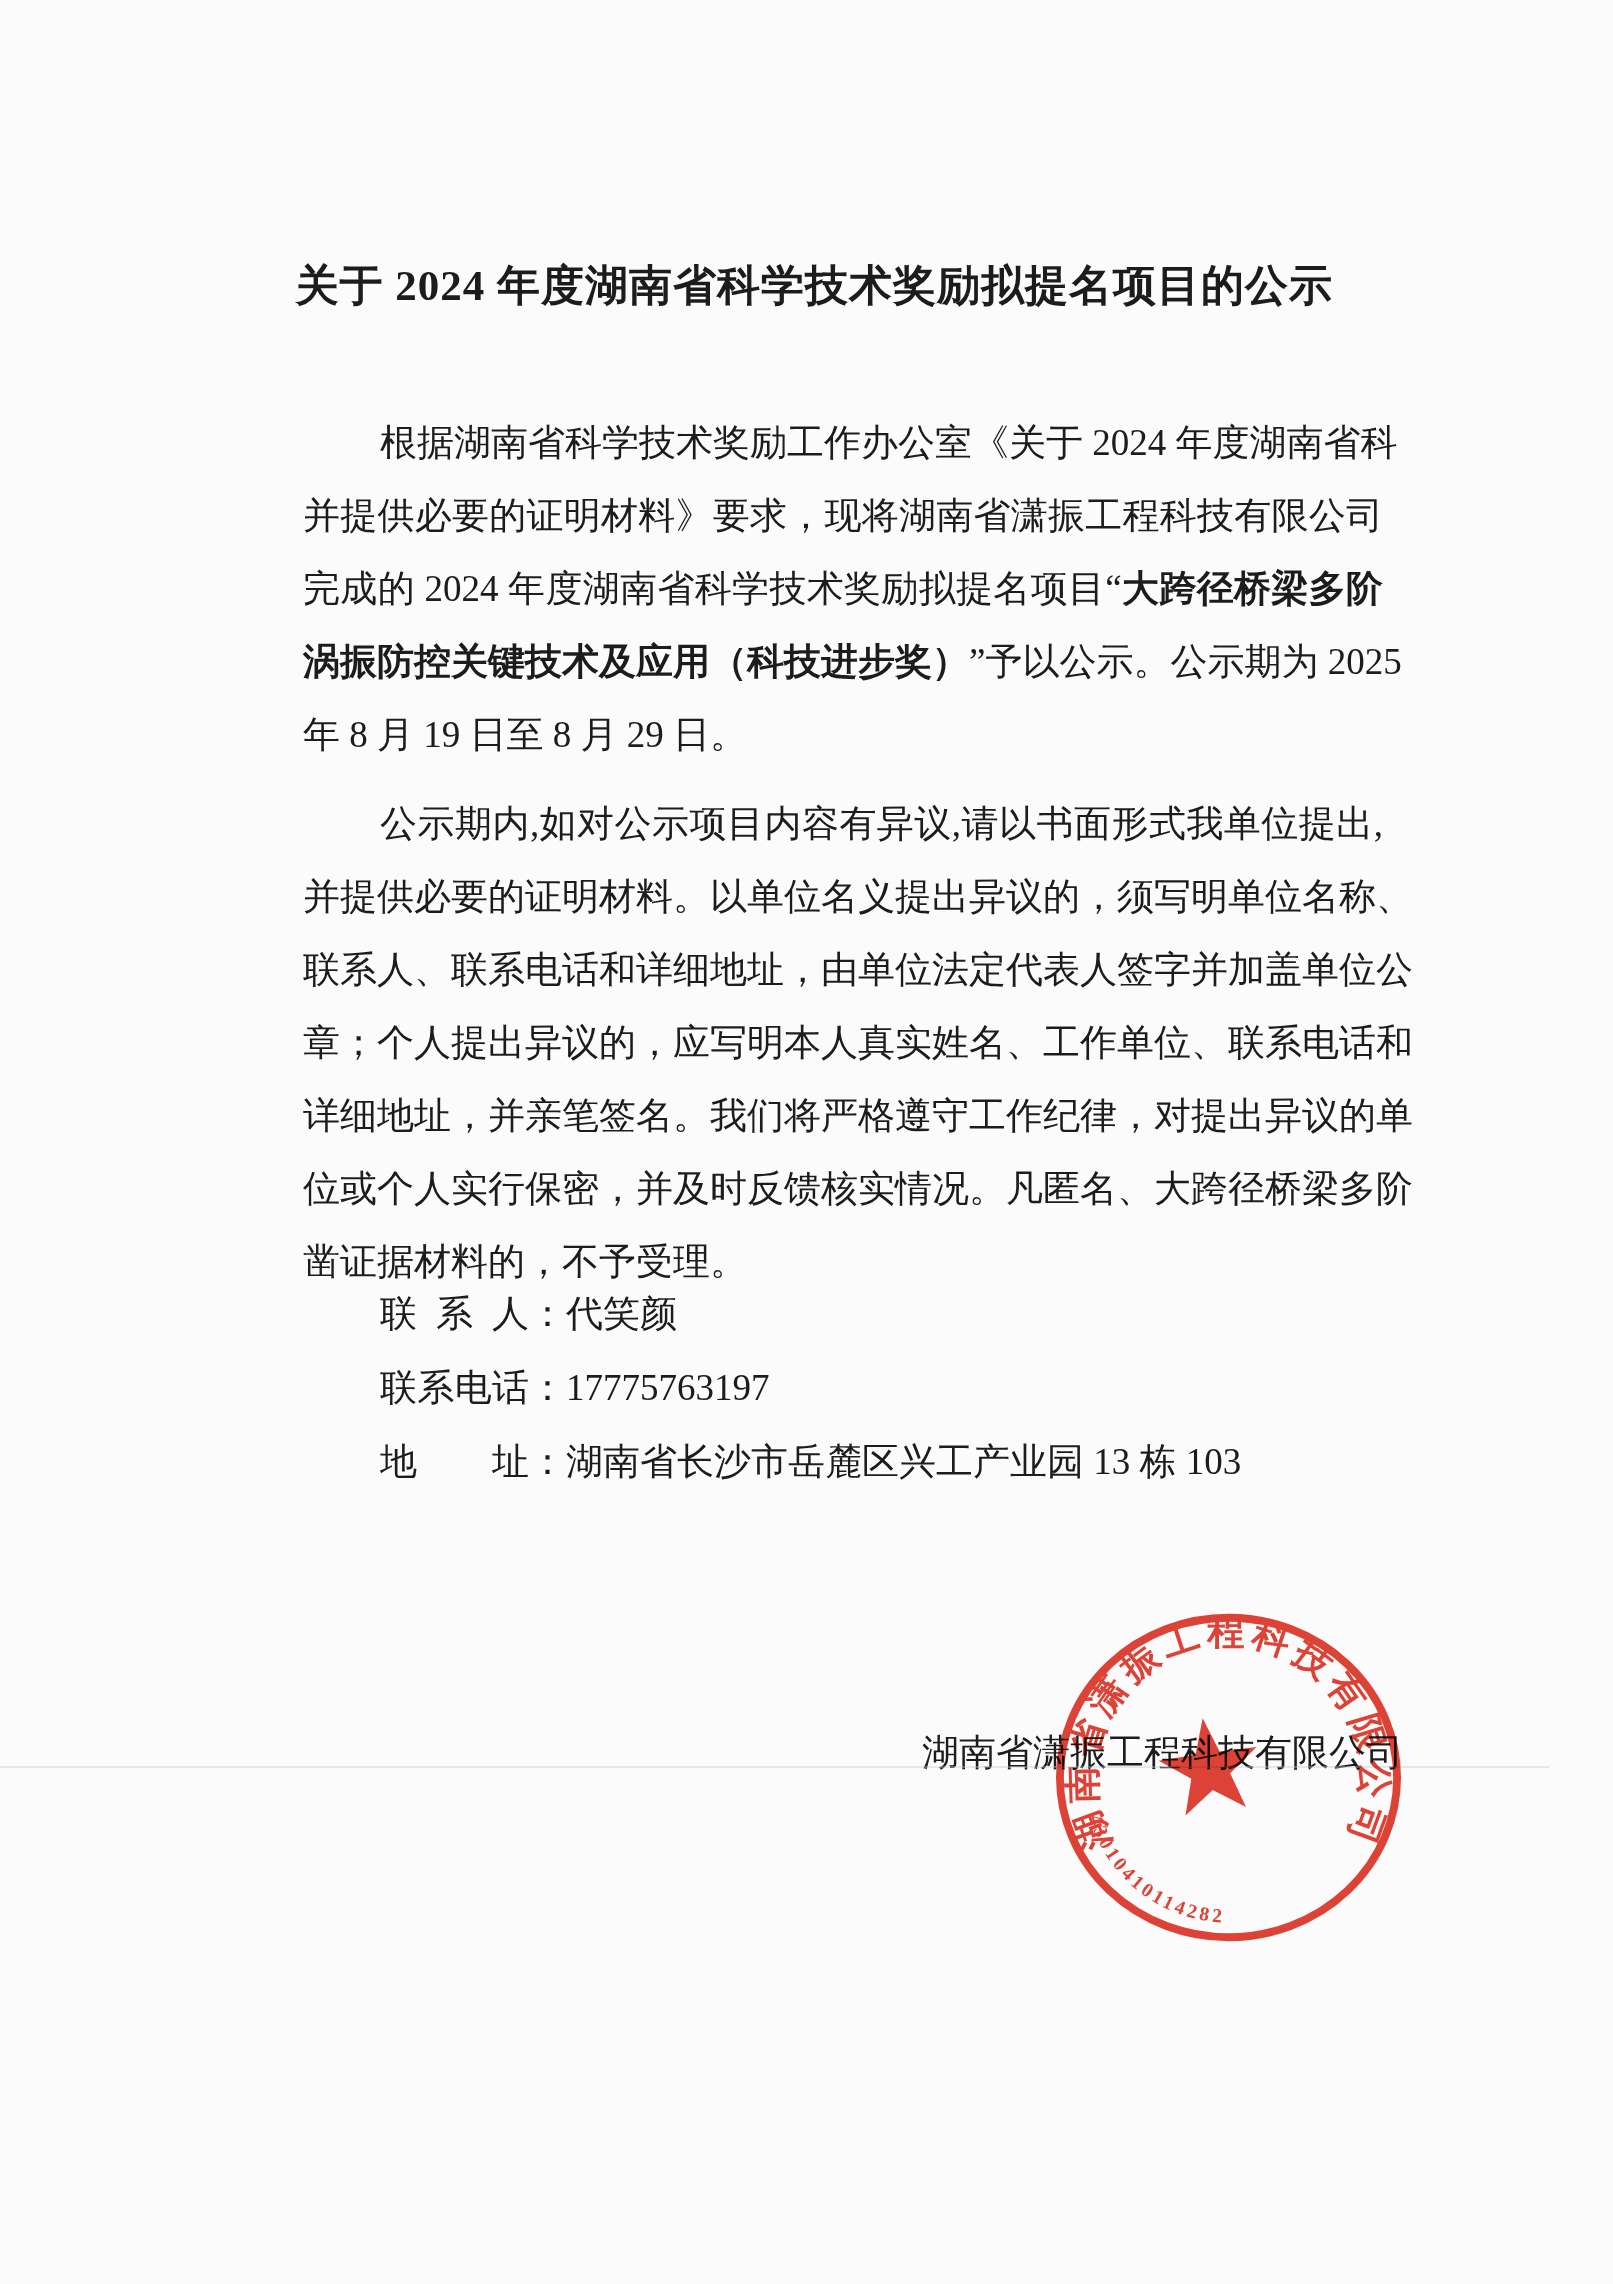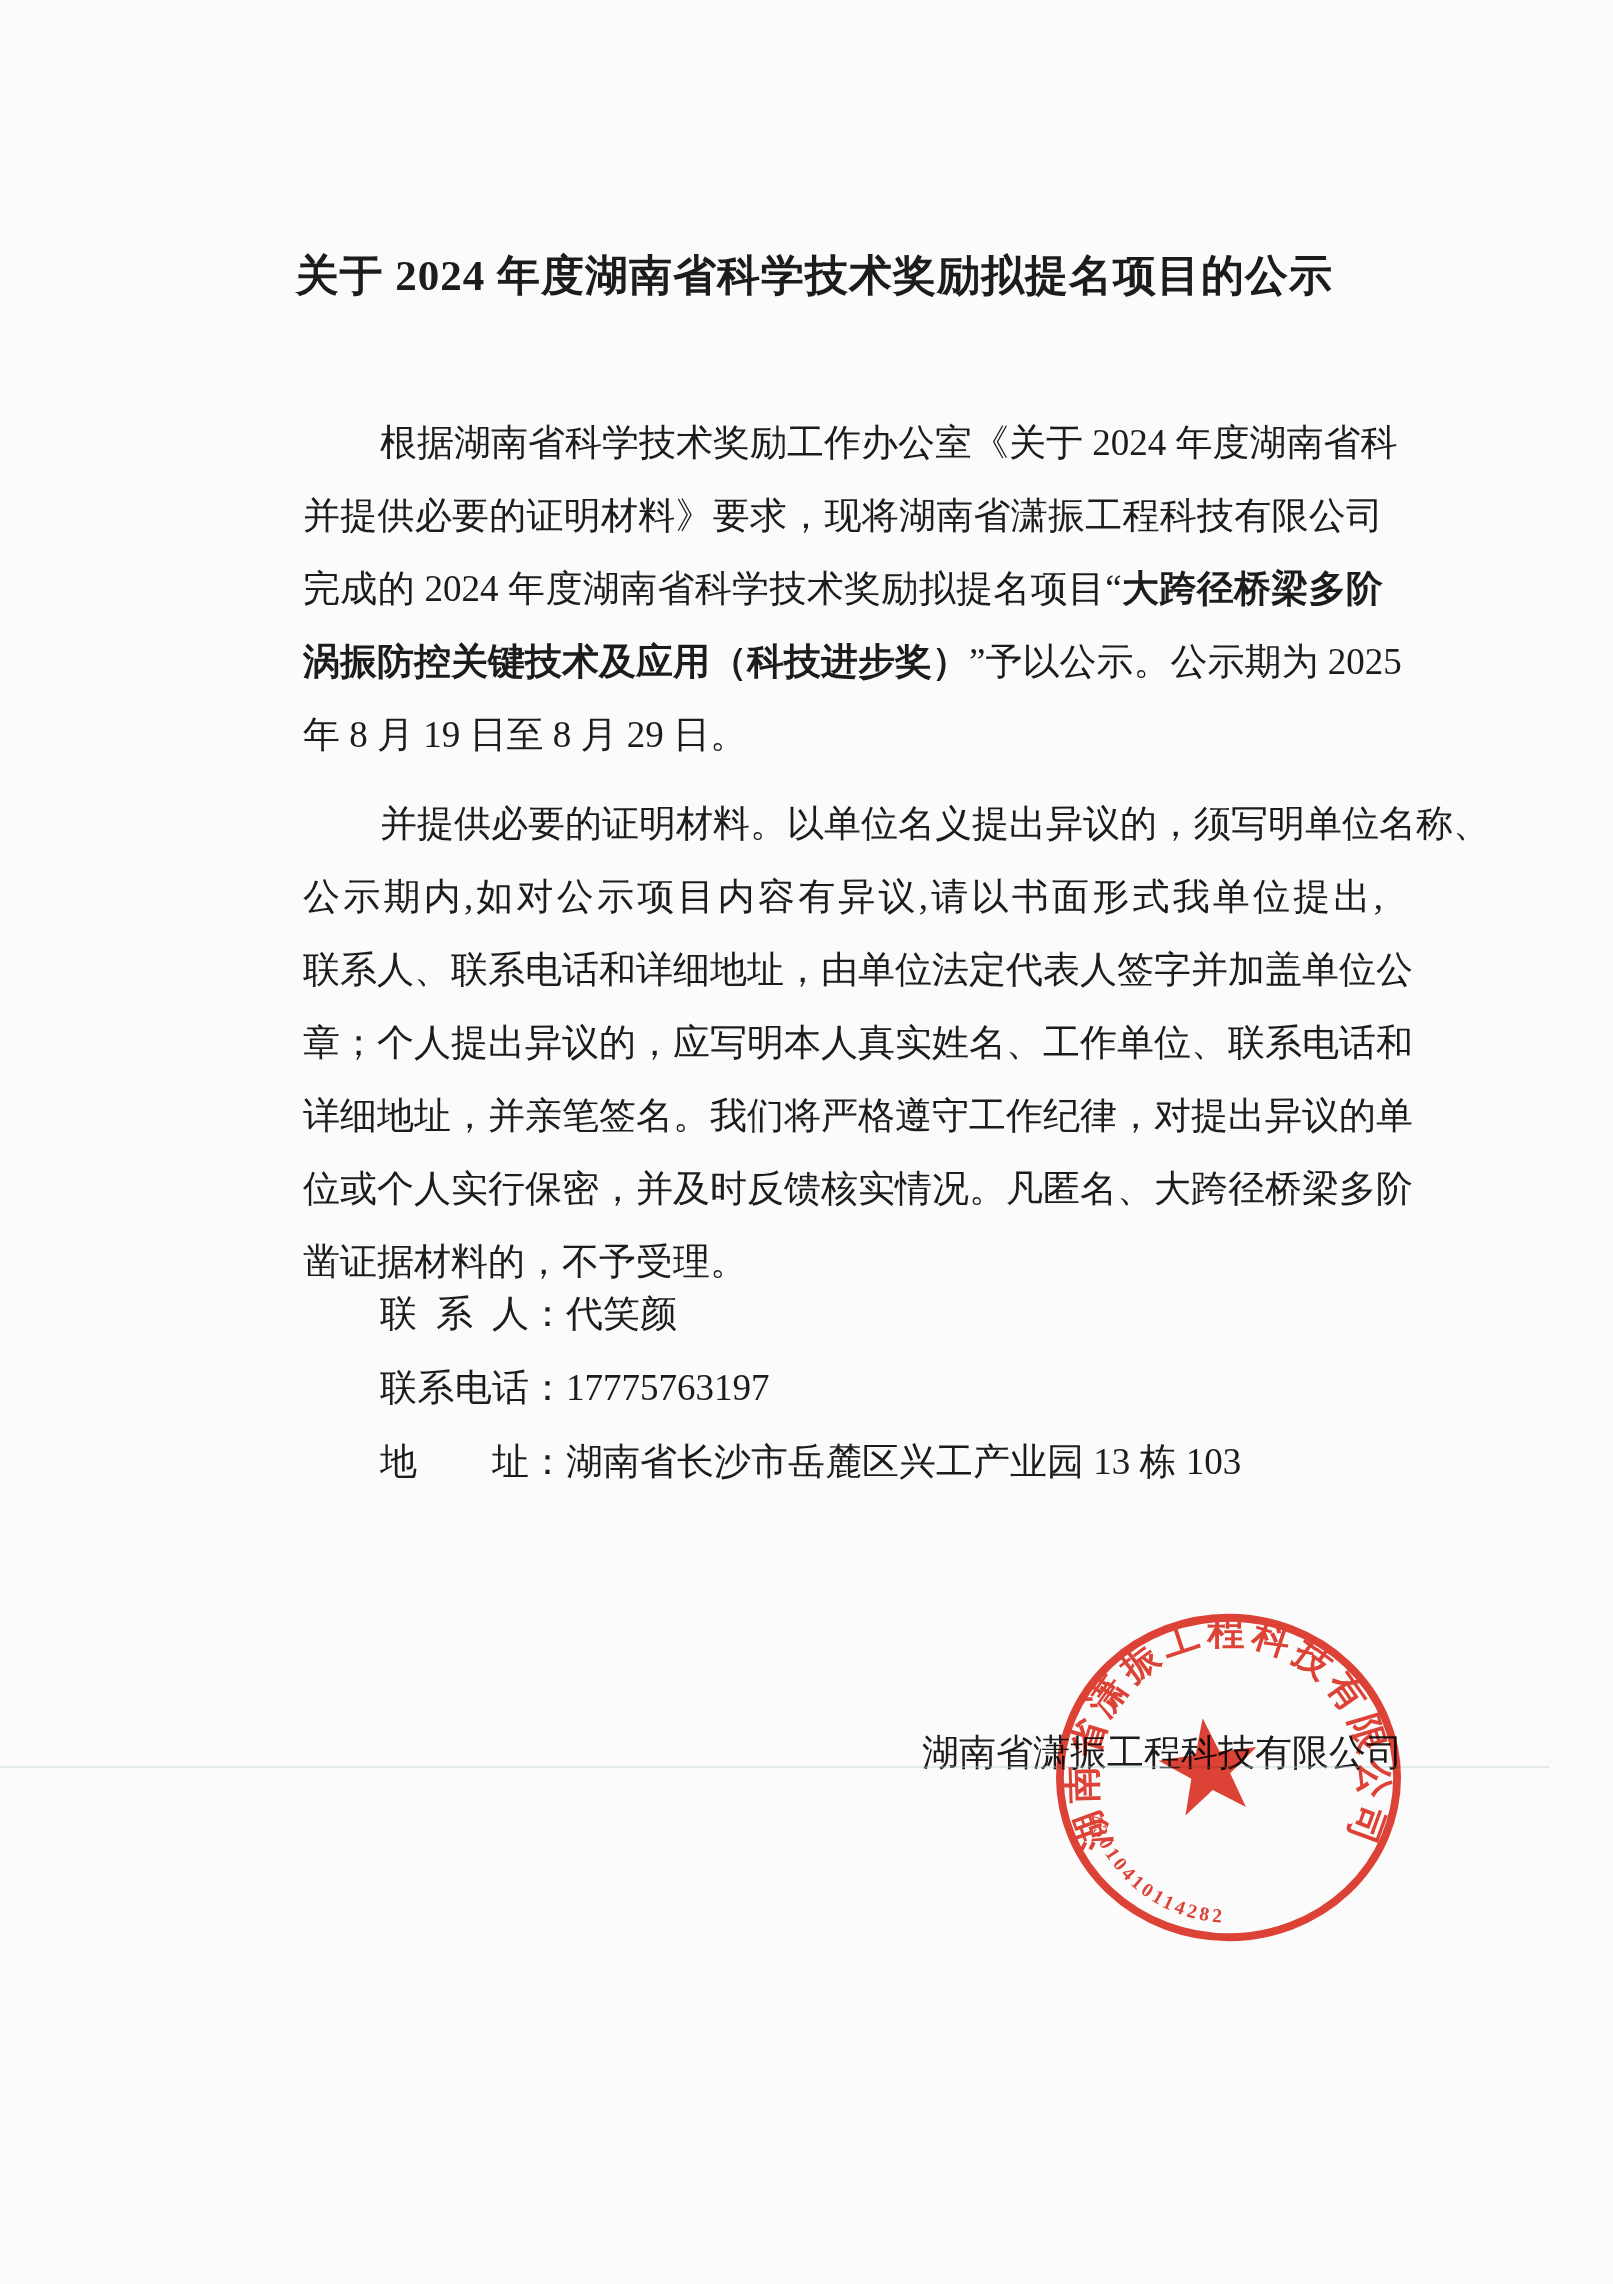--- a/index.html
+++ b/index.html
@@ -6,21 +6,21 @@
   body {
     width: 1613px; height: 2285px;
     position: relative; overflow: hidden;
     background: var(--bg, #fbfbfc);
     color: var(--ink, #1c1c1c);
     font-family: "Liberation Serif", "DejaVu Serif", serif;
   }
   .page { position: absolute; inset: 0; }
 
   .title {
-    position: absolute; top: 231px; left: 0; right: 0; margin: 4px;
+    position: absolute; top: 231px; left: 0; right: 0; margin: 14px;
     text-align: center; text-indent: 15.7px;
     font-size: 43px; line-height: 82px; font-weight: 700;
     letter-spacing: 1px; white-space: nowrap;
   }
 
   .body-text { position: absolute; left: 287px; width: 1112px; top: 390px; }
   .paragraph { margin: 16px; }
   .paragraph + .paragraph { margin-top: 8.8px; }
   .bodyline {
     font-size: 37px; line-height: 73px; height: 73px;
@@ -82,22 +82,22 @@
 
   <div class="body-text">
       <div class="paragraph">
         <div class="bodyline"><span>根据湖南省科学技术奖励工作办公室《关于 2024 年度湖南省科</span></div>
         <div class="bodyline"><span>并提供必要的证明材料》要求，现将湖南省潇振工程科技有限公司</span></div>
         <div class="bodyline"><span>完成的 2024 年度湖南省科学技术奖励拟提名项目“</span><span class="b">大跨径桥梁多阶</span></div>
         <div class="bodyline"><span class="b">涡振防控关键技术及应用（科技进步奖）</span><span>”予以公示。公示期为 2025</span></div>
         <div class="bodyline last"><span>年 8 月 19 日至 8 月 29 日。</span></div>
       </div>
       <div class="paragraph">
+        <div class="bodyline"><span>公示期内,如对公示项目内容有异议,请以书面形式我单位提出,</span></div>
         <div class="bodyline"><span>并提供必要的证明材料。以单位名义提出异议的，须写明单位名称、</span></div>
-        <div class="bodyline"><span>公示期内,如对公示项目内容有异议,请以书面形式我单位提出,</span></div>
         <div class="bodyline"><span>联系人、联系电话和详细地址，由单位法定代表人签字并加盖单位公</span></div>
         <div class="bodyline"><span>章；个人提出异议的，应写明本人真实姓名、工作单位、联系电话和</span></div>
         <div class="bodyline"><span>详细地址，并亲笔签名。我们将严格遵守工作纪律，对提出异议的单</span></div>
         <div class="bodyline"><span>位或个人实行保密，并及时反馈核实情况。凡匿名、大跨径桥梁多阶</span></div>
         <div class="bodyline last"><span>凿证据材料的，不予受理。</span></div>
       </div>
     </div>
 
   <div class="contacts">
     <div class="contact-line">

